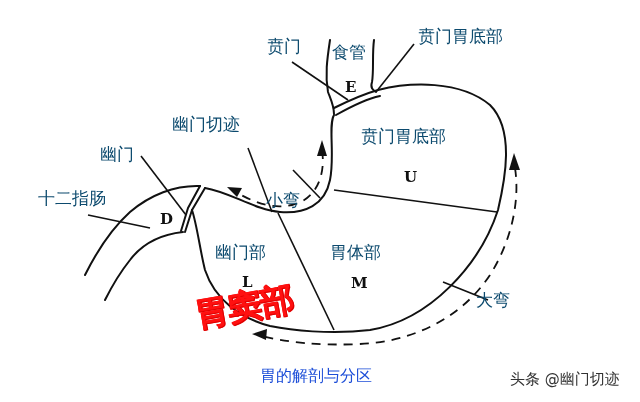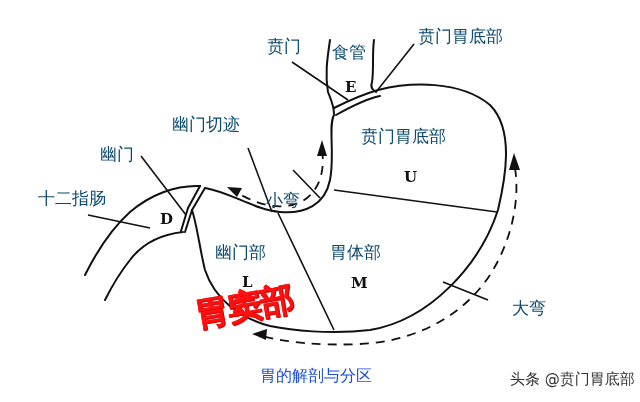--- a/index.html
+++ b/index.html
@@ -63,25 +63,25 @@
 
 <div class="lbl" style="left:267px;top:38px;">贲门</div>
 <div class="lbl" style="left:332px;top:44px;">食管</div>
 <div class="letter" style="left:345px;top:80px;">E</div>
 <div class="lbl" style="left:418px;top:28px;">贲门胃底部</div>
 <div class="lbl" style="left:172px;top:116px;">幽门切迹</div>
 <div class="lbl" style="left:100px;top:146px;">幽门</div>
 <div class="lbl" style="left:266px;top:150px;margin-top:42px;">小弯</div>
 <div class="lbl" style="left:38px;top:190px;">十二指肠</div>
 <div class="letter" style="left:160px;top:212px;">D</div>
-<div class="lbl" style="left:512px;top:292px;margin-top:8px;">大弯</div>
+<div class="lbl" style="left:476px;top:292px;">大弯</div>
 
 <div class="lbl" style="left:361px;top:128px;">贲门胃底部</div>
 <div class="letter" style="left:404px;top:170px;">U</div>
 <div class="lbl" style="left:215px;top:244px;">幽门部</div>
 <div class="letter" style="left:242px;top:275px;">L</div>
 <div class="lbl" style="left:330px;top:244px;">胃体部</div>
 <div class="letter" style="left:351px;top:276px;">M</div>
 
 <div class="red" style="left:192px;top:298px;">胃窦部</div>
 
 <div class="caption" style="left:260px;top:368px;">胃的解剖与分区</div>
-<div class="wm" style="left:510px;top:372px;">头条 @贲门胃底部</div>
+<div class="wm" style="left:510px;top:372px;">头条 @幽门切迹</div>
 
 </body></html>

